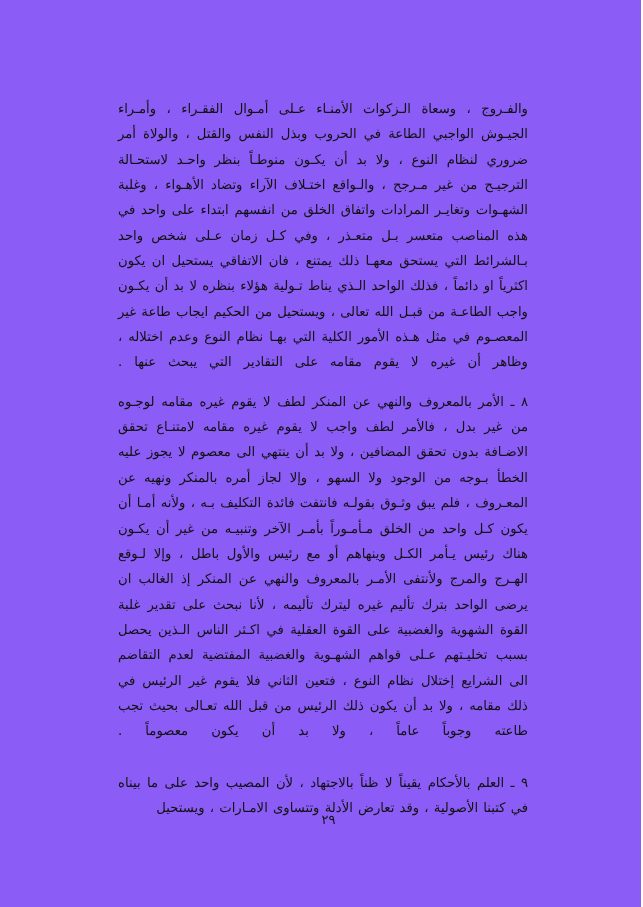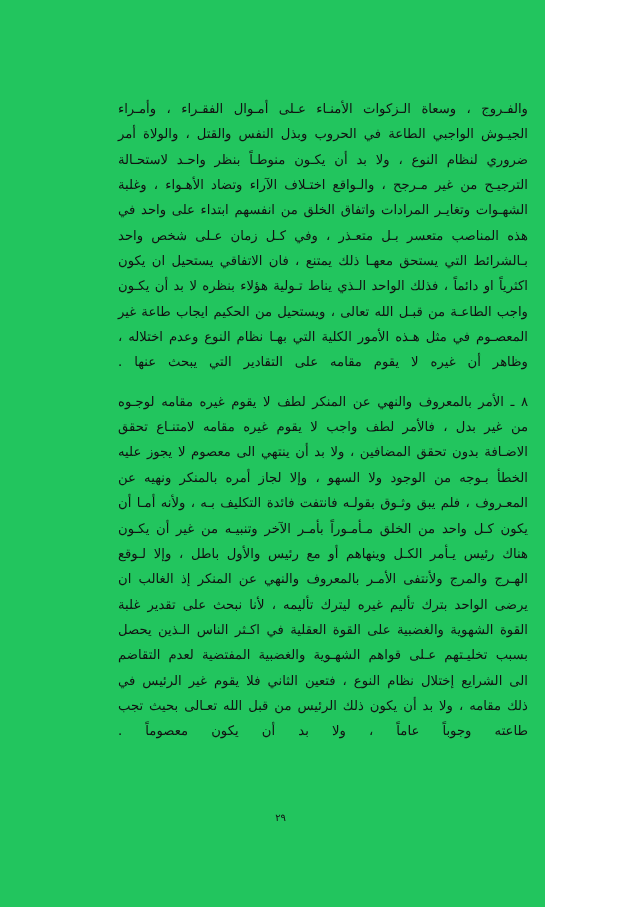--- a/index.html
+++ b/index.html
@@ -8,23 +8,23 @@
     background: #ffffff;
   }
   body {
     width: 643px;
     height: 907px;
     font-family: "DejaVu Serif", serif;
     color: #111111;
   }
   .page {
     position: relative;
-    width: 545px;
+    width: 641px;
     height: 907px;
-    background: #22c55e;
+    background: #8b5cf6;
     overflow: hidden;
   }
   .text-column {
     position: absolute;
     left: 118px;
     top: 96px;
     width: 410px;
     direction: rtl;
     text-align: justify;
     text-align-last: justify;
@@ -44,30 +44,31 @@
   }
   .para.p1 { margin-bottom: 14px; }
   .para.p2 { margin-bottom: 26px; }
   .para.p3 { margin-bottom: 0; }
   .page-number {
     position: absolute;
     left: 16px;
     right: 0;
     top: 812px;
     text-align: center;
-    font-size: 10px;
+    font-size: 13px;
     font-family: "DejaVu Serif", serif;
     direction: rtl;
   }
 </style>
 </head>
 <body>
 
 <div class="page">
 
   <div class="text-column">
     <p class="para p1">والفـروج ، وسعاة الـزكوات الأمنـاء عـلى أمـوال الفقـراء ، وأمـراء الجيـوش الواجبي الطاعة في الحروب وبذل النفس والقتل ، والولاة أمر ضروري لنظام النوع ، ولا بد أن يكـون منوطـاً بنظر واحـد لاستحـالة الترجيـح من غير مـرجح ، والـواقع اختـلاف الآراء وتضاد الأهـواء ، وغلبة الشهـوات وتغايـر المرادات واتفاق الخلق من انفسهم ابتداء على واحد في هذه المناصب متعسر بـل متعـذر ، وفي كـل زمان عـلى شخص واحد بـالشرائط التي يستحق معهـا ذلك يمتنع ، فان الاتفاقي يستحيل ان يكون اكثرياً او دائماً ، فذلك الواحد الـذي يناط تـولية هؤلاء بنظره لا بد أن يكـون واجب الطاعـة من قبـل الله تعالى ، ويستحيل من الحكيم ايجاب طاعة غير المعصـوم في مثل هـذه الأمور الكلية التي بهـا نظام النوع وعدم اختلاله ، وظاهر أن غيره لا يقوم مقامه على التقادير التي يبحث عنها .</p>
     <p class="para p2">٨ ـ الأمر بالمعروف والنهي عن المنكر لطف لا يقوم غيره مقامه لوجـوه من غير بدل ، فالأمر لطف واجب لا يقوم غيره مقامه لامتنـاع تحقق الاضـافة بدون تحقق المضافين ، ولا بد أن ينتهي الى معصوم لا يجوز عليه الخطأ بـوجه من الوجود ولا السهو ، وإلا لجاز أمره بالمنكر ونهيه عن المعـروف ، فلم يبق وثـوق بقولـه فانتفت فائدة التكليف بـه ، ولأنه أمـا أن يكون كـل واحد من الخلق مـأمـوراً بأمـر الآخر وتنبيـه من غير أن يكـون هناك رئيس يـأمر الكـل وينهاهم أو مع رئيس والأول باطل ، وإلا لـوقع الهـرج والمرج ولأنتفى الأمـر بالمعروف والنهي عن المنكر إذ الغالب ان يرضى الواحد بترك تأليم غيره ليترك تأليمه ، لأنا نبحث على تقدير غلبة القوة الشهوية والغضبية على القوة العقلية في اكـثر الناس الـذين يحصل بسبب تخليـتهم عـلى قواهم الشهـوية والغضبية المفتضية لعدم التقاضم الى الشرايع إختلال نظام النوع ، فتعين الثاني فلا يقوم غير الرئيس في ذلك مقامه ، ولا بد أن يكون ذلك الرئيس من قبل الله تعـالى بحيث تجب طاعته وجوباً عاماً ، ولا بد أن يكون معصوماً .</p>
+    <p class="para p3 tail-right">٩ ـ العلم بالأحكام يقيناً لا ظناً بالاجتهاد ، لأن المصيب واحد على ما بيناه في كتبنا الأصولية ، وقد تعارض الأدلة وتتساوى الامـارات ، ويستحيل</p>
   </div>
 
   <div class="page-number">٢٩</div>
 
 </div>
 
 </body></html>

